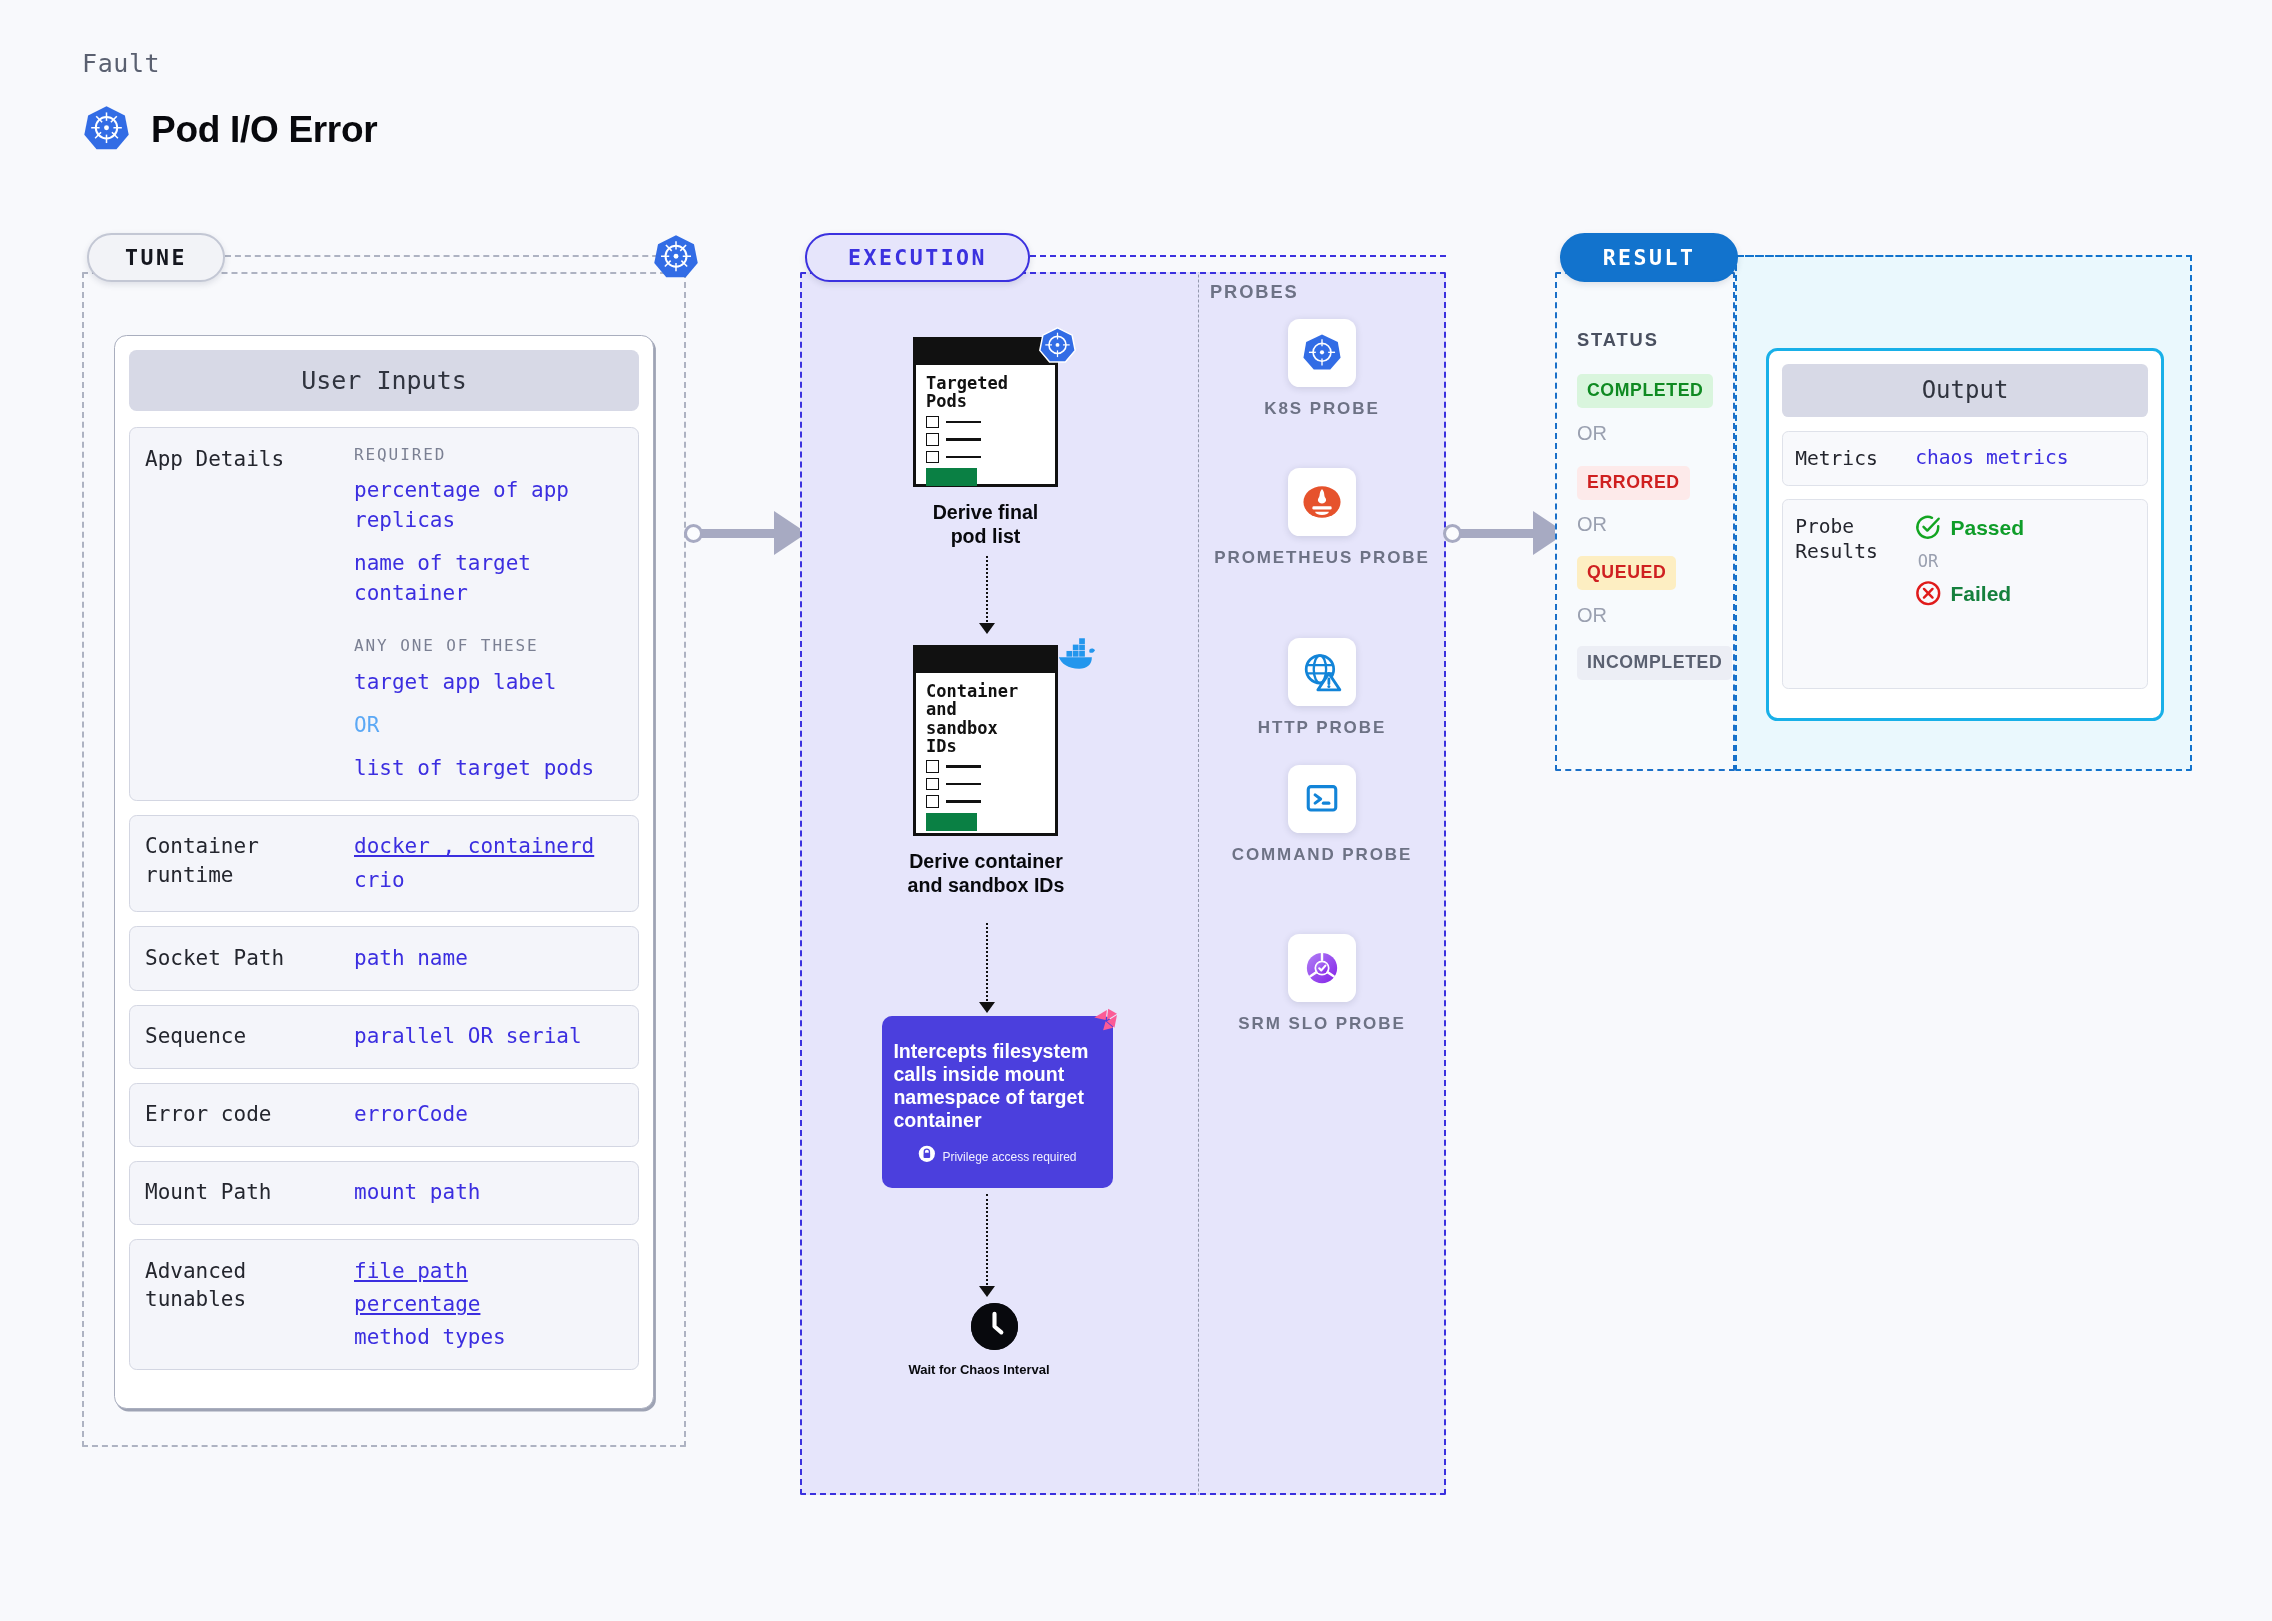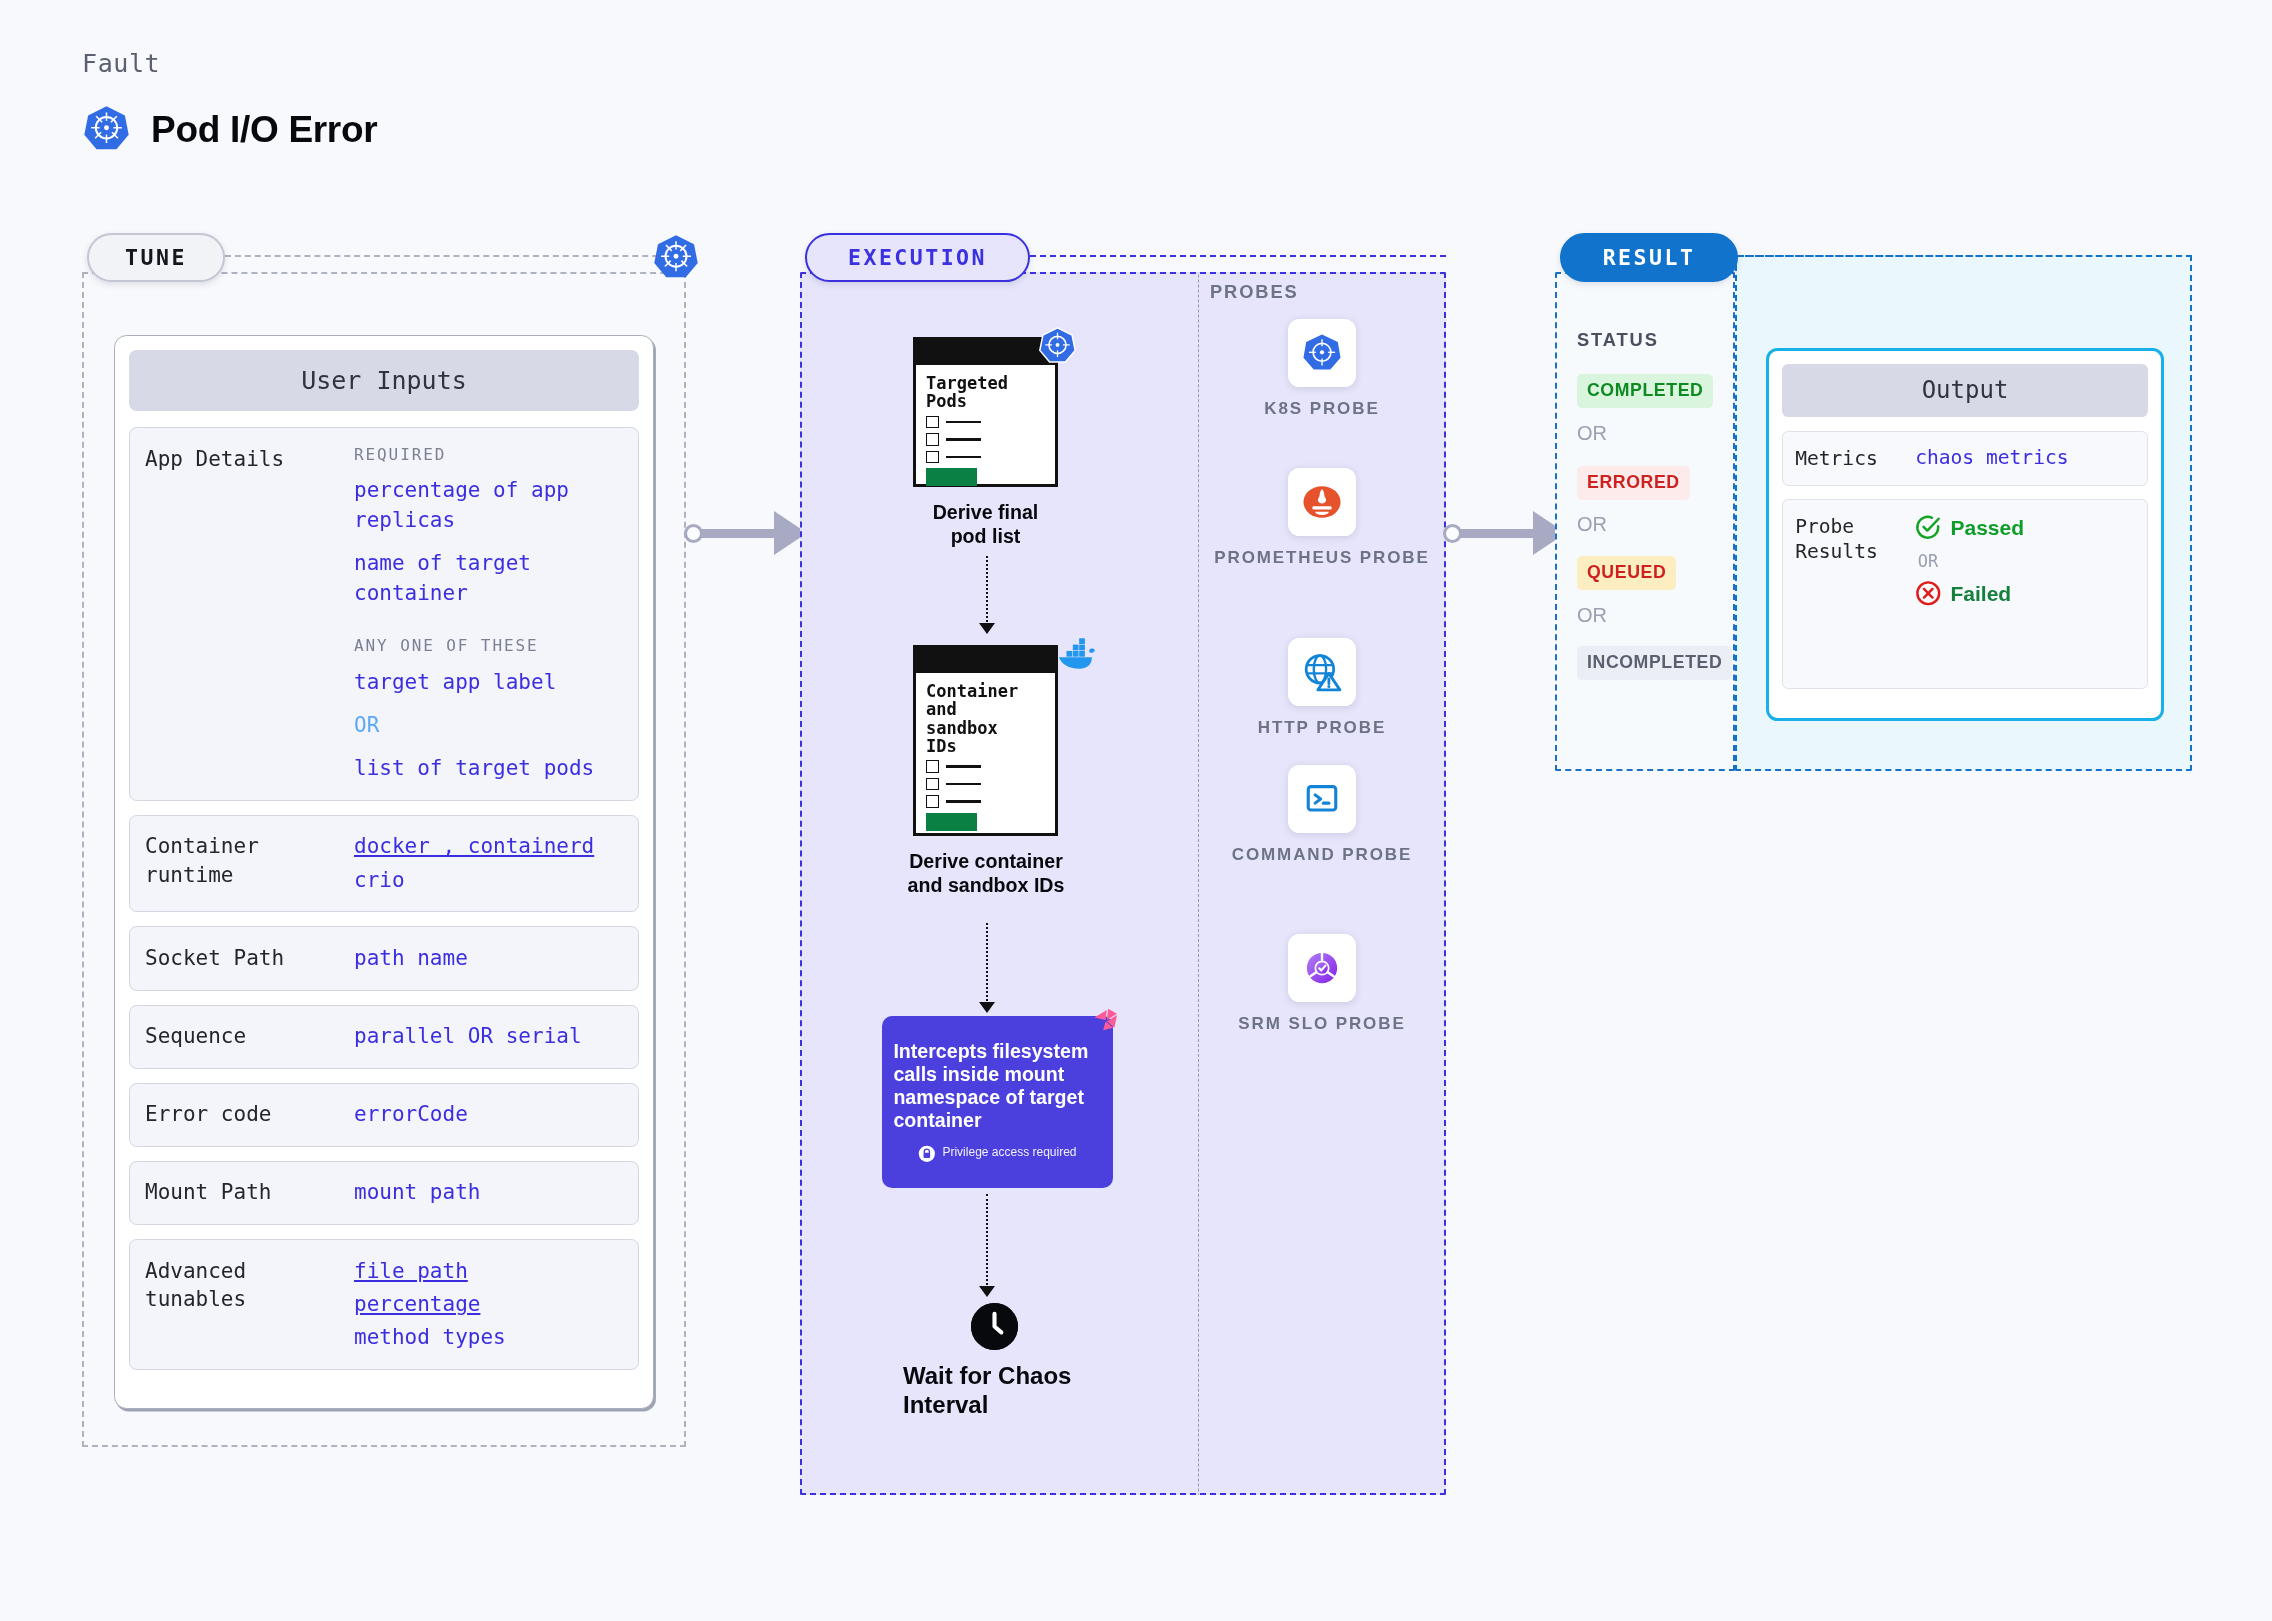--- a/index.html
+++ b/index.html
@@ -139,31 +139,31 @@
   #purple-card {
     position: absolute; left: 882px; top: 1016px; width: 231px; height: 172px;
     background: #4b3fdd; border-radius: 10px; color: #fff;
     display: flex; flex-direction: column; align-items: center; justify-content: center;
     padding: 6.3px 11.4px;
   }
   #purple-text {
     font-size: 19.6px; font-weight: bold; text-align: left; line-height: 1.18;
   }
   #priv-row {
-    display: flex; align-items: flex-start; gap: 6.3px; margin-top: 12.6px;
+    display: flex; align-items: flex-end; gap: 6.3px; margin-top: 12.6px;
   }
   #priv-text { font-size: 12px; color: #f1f0ff; }
 
   #clock-icon {
     position: absolute; left: 971px; top: 1303px; width: 47px; height: 47px;
     border-radius: 50%; background: #08090d;
   }
   #wait-caption {
-    position: absolute; left: 903px; top: 1362px; width: 246px;
-    text-align: left; font-size: 24px; font-weight: bold; color: #08090d; line-height: 1.2;
+    position: absolute; left: 856px; top: 1362px; width: 246px;
+    text-align: center; font-size: 13px; font-weight: bold; color: #08090d; line-height: 1.2;
   }
 
   
   .probe { position: absolute; width: 248px; text-align: center; }
   .probe-tile {
     width: 68px; height: 68px; margin: 0 auto; background: #fff;
     border-radius: 11.4px; box-shadow: 0 1.9px 7.6px rgba(30,35,60,.13);
     display: flex; align-items: center; justify-content: center;
   }
   .probe-name {

